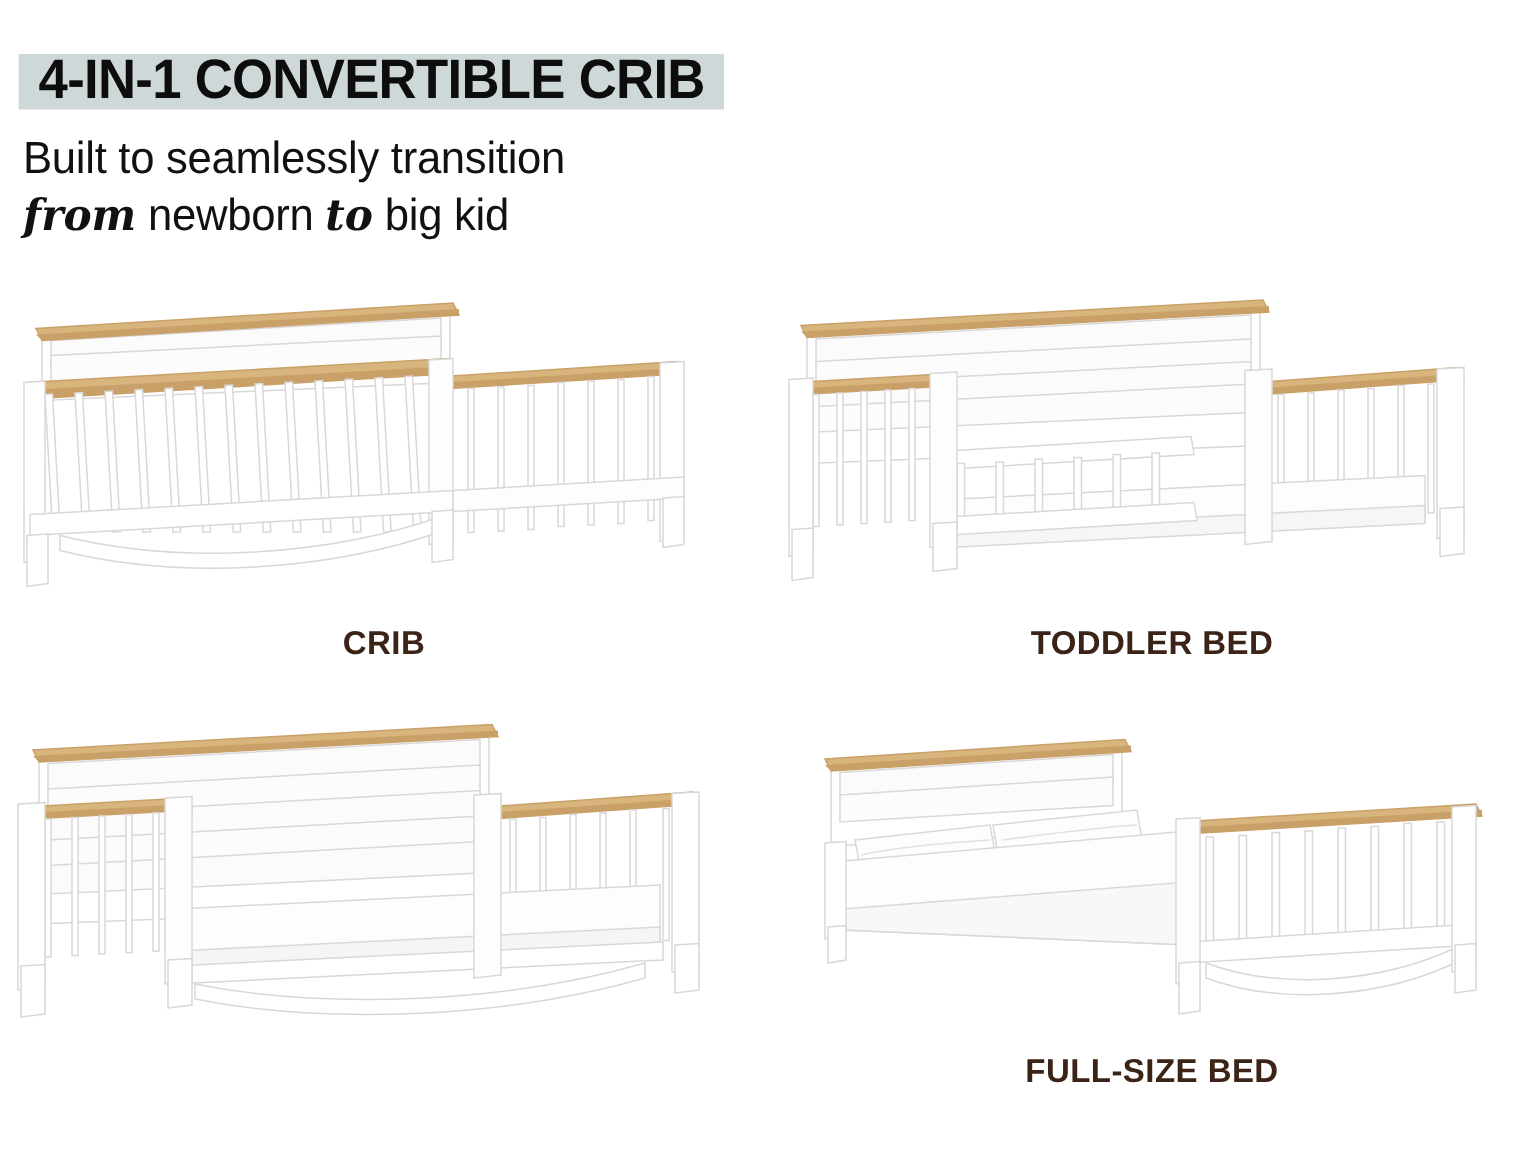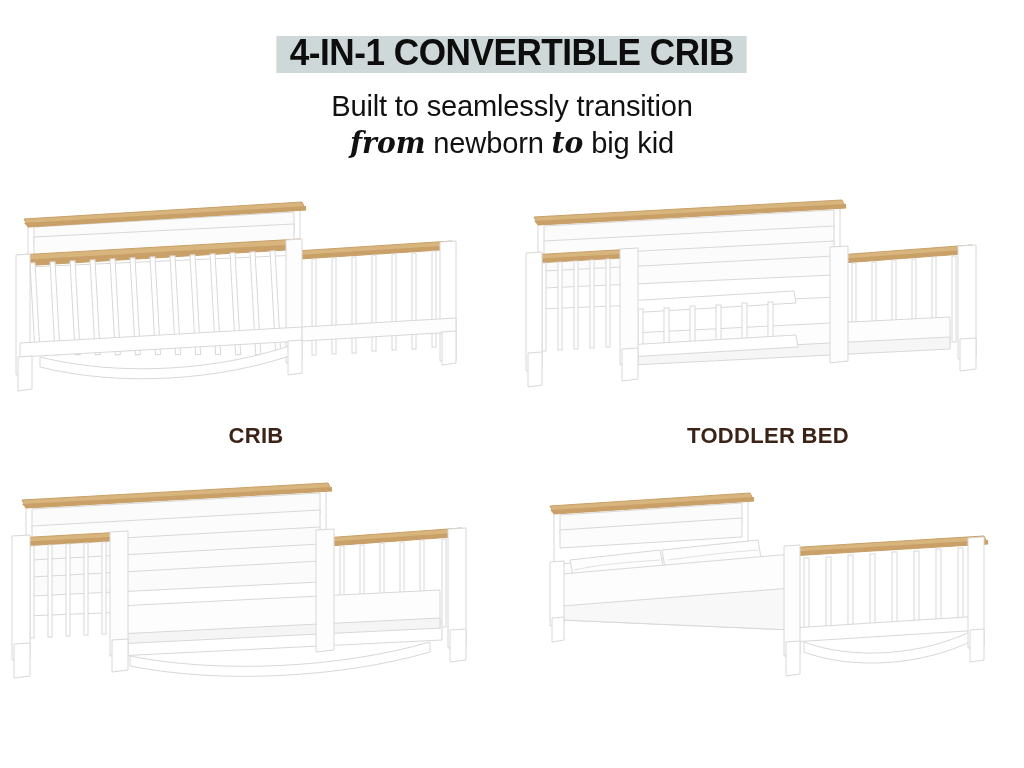--- a/index.html
+++ b/index.html
@@ -5,21 +5,21 @@
   html,body{margin:0;padding:0;}
   body{
     width:1024px;height:768px;
     background:#ffffff;
     font-family:"Liberation Sans", sans-serif;
     overflow:hidden;
     position:relative;
   }
 
   
-  .header{ width:100%; text-align:center; padding-top:30px; }
+  .header{ width:100%; text-align:left; padding-top:30px; }
 
   .title-wrap{ display:block; line-height:1; }
   .title{
     display:inline-block;
     position:relative;
     font-size:37px;
     font-weight:bold;
     letter-spacing:-0.5px;
     color:#0d0d0d;
     padding:4px 14px 6px 14px;
@@ -67,21 +67,21 @@
   }
   .cell{ position:relative; }
   .stage{
     position:absolute;
     left:0; right:0; top:8px;
     height:205px;
   }
   .caption{
     position:absolute;
     left:0; right:0;
-    top:238px;
+    top:231px;
     text-align:center;
     font-size:22px;
     font-weight:bold;
     color:#3b2417;
     letter-spacing:0.3px;
   }
 
   
   .fig{ position:absolute; left:0; top:0; width:100%; height:100%; }
 </style>
@@ -334,15 +334,16 @@
           <polygon points="272,68 288,67 288,176 272,178" fill="#fdfdfd"></polygon>
           <polygon points="456,60 472,59 472,168 456,170" fill="#ffffff"></polygon>
           <polygon points="38,84 52,83 52,146 38,148" fill="#ffffff"></polygon>
 
           <polygon points="274,164 288,163 288,196 274,198" fill="#ffffff"></polygon>
           <polygon points="458,152 472,151 472,182 458,184" fill="#ffffff"></polygon>
           <polygon points="40,140 52,139 52,162 40,164" fill="#ffffff"></polygon>
         </g>
       </svg>
     </div>
+    <div class="caption">FULL-SIZE BED</div>
   </div>
 
 </div>
 
 </body></html>

